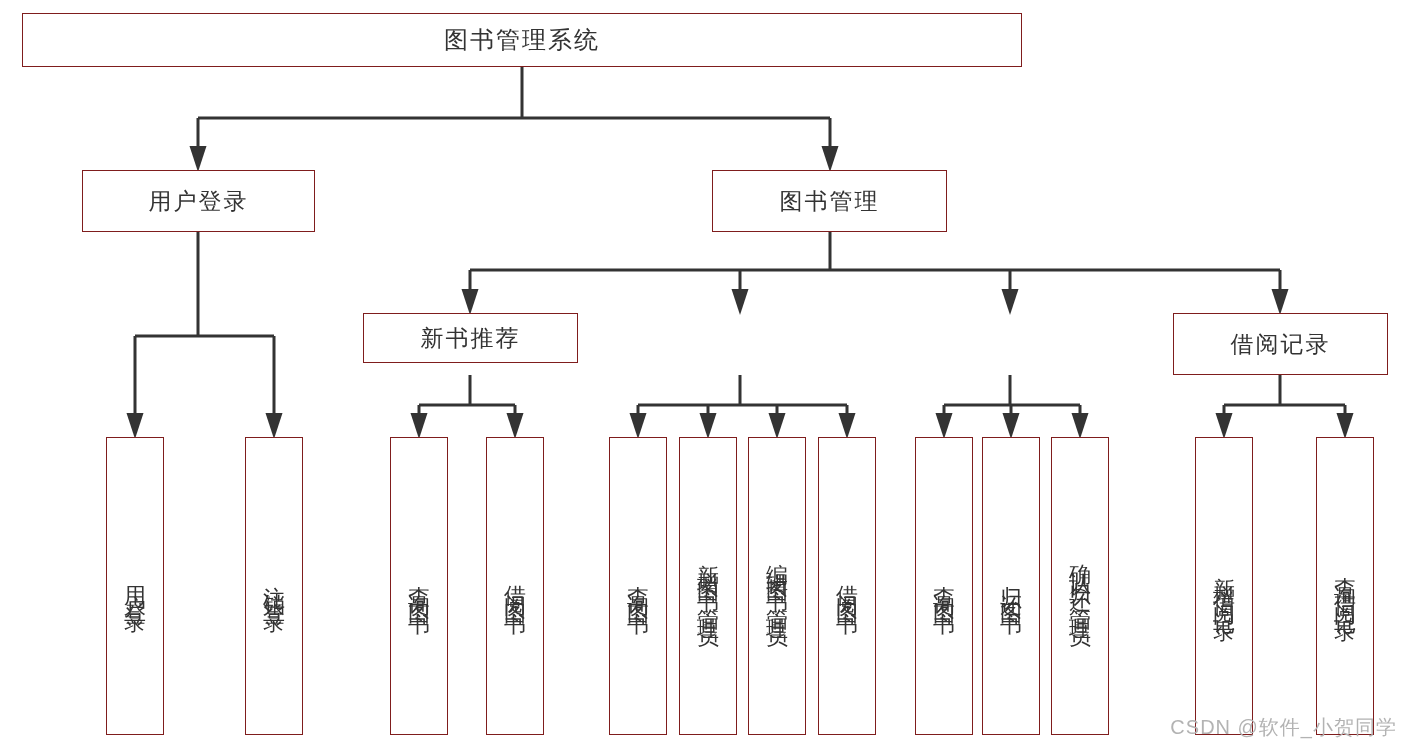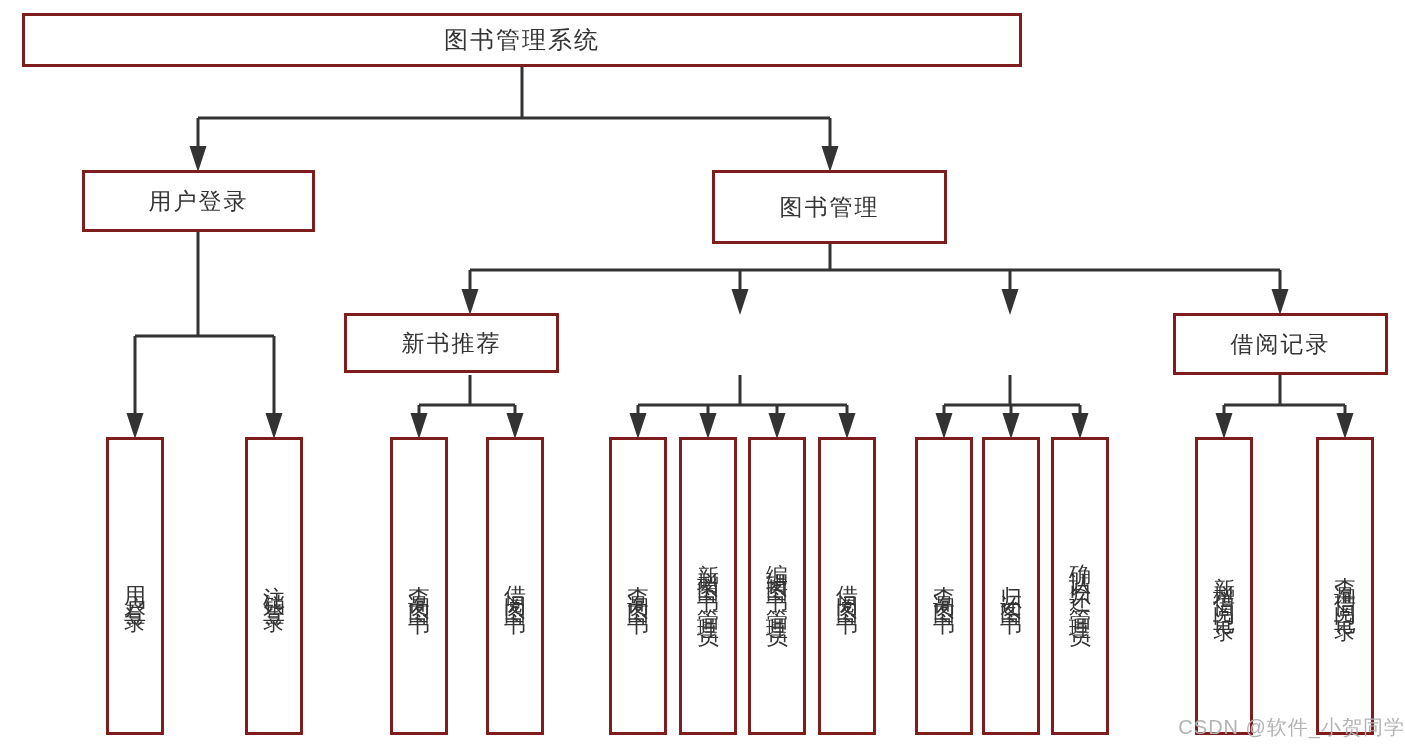--- a/index.html
+++ b/index.html
@@ -18,21 +18,21 @@
   .connectors {
     position: absolute;
     left: 0; top: 0;
     width: 1405px;
     height: 747px;
     pointer-events: none;
   }
   .box {
     position: absolute;
     box-sizing: border-box;
-    border: 3px solid #7f1d1d;
+    border: 1px solid #7f1d1d;
     background: #ffffff;
     color: #333333;
     display: flex;
     align-items: center;
     justify-content: center;
     text-align: center;
   }
   .h {
     font-size: 23px;
     letter-spacing: 2px;
@@ -41,21 +41,21 @@
   .root-box { font-size: 24px; }
   .v {
     writing-mode: vertical-rl;
     text-orientation: mixed;
     font-size: 22px;
     letter-spacing: 9px;
     line-height: 1;
   }
   .watermark {
     position: absolute;
-    right: 0;
+    right: 8px;
     top: 714px;
     font-size: 20px;
     color: #b3b3b3;
     letter-spacing: 1px;
     z-index: 5;
     white-space: nowrap;
     text-align: center;
   }
 </style>
 </head>
@@ -92,23 +92,23 @@
       <polygon points="1002.5,413 1019.5,413 1011,439"></polygon>
       <polygon points="1071.5,413 1088.5,413 1080,439"></polygon>
       <polygon points="1215.5,413 1232.5,413 1224,439"></polygon>
       <polygon points="1336.5,413 1353.5,413 1345,439"></polygon>
     </g>
   </svg>
 
   <div class="box h root-box" style="left:22px; top:13px; width:1000px; height:54px">图书管理系统</div>
 
   <div class="box h" style="left:82px; top:170px; width:233px; height:62px">用户登录</div>
-  <div class="box h" style="left:712px; top:170px; width:235px; height:74px">图书管理</div>
+  <div class="box h" style="left:712px; top:170px; width:235px; height:62px">图书管理</div>
 
-  <div class="box h" style="left:344px; top:313px; width:215px; height:60px">新书推荐</div>
+  <div class="box h" style="left:363px; top:313px; width:215px; height:50px">新书推荐</div>
   <div class="box h" style="left:1173px; top:313px; width:215px; height:62px">借阅记录</div>
 
   <div class="box v" style="left:106px; top:437px; width:58px; height:298px">用户登录</div>
   <div class="box v" style="left:245px; top:437px; width:58px; height:298px">注销登录</div>
 
   <div class="box v" style="left:390px; top:437px; width:58px; height:298px">查询图书</div>
   <div class="box v" style="left:486px; top:437px; width:58px; height:298px">借阅图书</div>
 
   <div class="box v" style="left:609px; top:437px; width:58px; height:298px">查询图书</div>
   <div class="box v" style="left:679px; top:437px; width:58px; height:298px">新增图书（管理员）</div>

